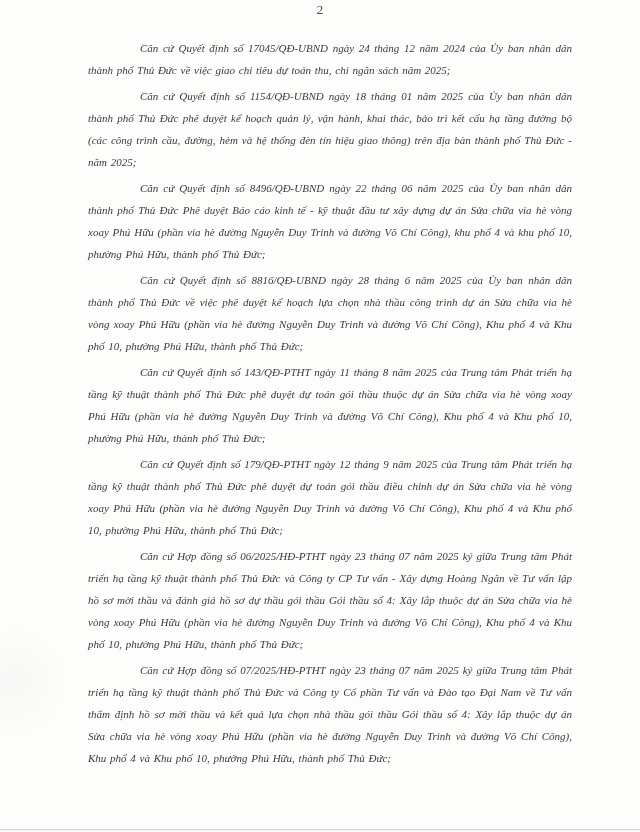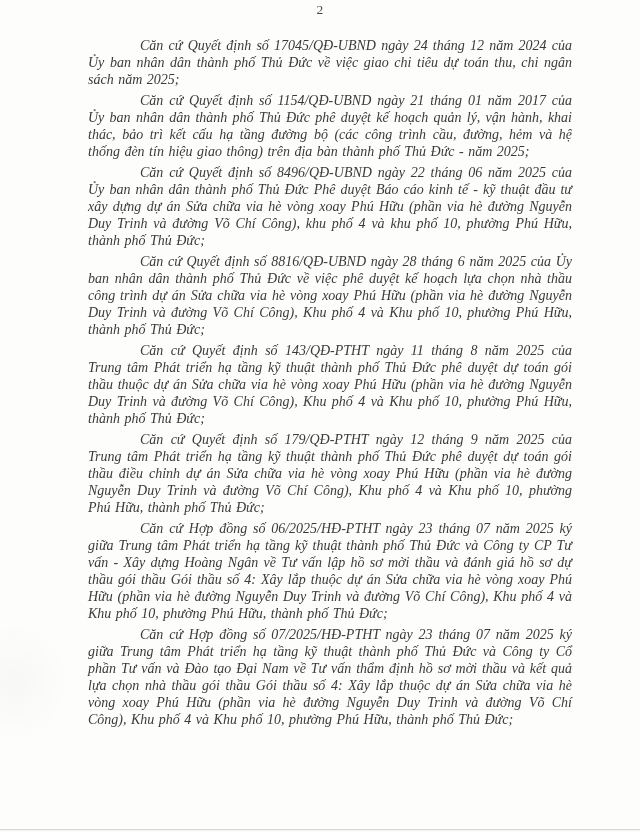--- a/index.html
+++ b/index.html
@@ -30,22 +30,22 @@
     color: #4a4a4a;
     letter-spacing: 0.5px;
   }
   .content {
     position: absolute;
     top: 37px;
     left: 88px;
     width: 484px;
     color: #3a3a3a;
     font-style: italic;
-    font-size: 14px;
-    line-height: 17px;
+    font-size: 11px;
+    line-height: 22px;
     text-align: justify;
   }
   .content p {
     margin: 0 0 4px 0;
     padding: 0;
     text-indent: 52px;
     word-spacing: 1px;
   }
   .scan-edge-line {
     position: absolute;
@@ -68,21 +68,21 @@
 </style>
 </head>
 <body>
 
 <div class="page">
 
   <div class="page-number">2</div>
 
   <div class="content">
     <p>Căn cứ Quyết định số 17045/QĐ-UBND ngày 24 tháng 12 năm 2024 của Ủy ban nhân dân thành phố Thủ Đức về việc giao chi tiêu dự toán thu, chi ngân sách năm 2025;</p>
-    <p>Căn cứ Quyết định số 1154/QĐ-UBND ngày 21 tháng 01 năm 2017 của Ủy ban nhân dân thành phố Thủ Đức phê duyệt kế hoạch quản lý, vận hành, khai thác, bảo trì kết cấu hạ tầng đường bộ (các công trình cầu, đường, hẻm và hệ thống đèn tín hiệu giao thông) trên địa bàn thành phố Thủ Đức - năm 2025;</p>
+    <p>Căn cứ Quyết định số 1154/QĐ-UBND ngày 18 tháng 01 năm 2025 của Ủy ban nhân dân thành phố Thủ Đức phê duyệt kế hoạch quản lý, vận hành, khai thác, bảo trì kết cấu hạ tầng đường bộ (các công trình cầu, đường, hẻm và hệ thống đèn tín hiệu giao thông) trên địa bàn thành phố Thủ Đức - năm 2025;</p>
     <p>Căn cứ Quyết định số 8496/QĐ-UBND ngày 22 tháng 06 năm 2025 của Ủy ban nhân dân thành phố Thủ Đức Phê duyệt Báo cáo kinh tế - kỹ thuật đầu tư xây dựng dự án Sửa chữa via hè vòng xoay Phú Hữu (phần via hè đường Nguyễn Duy Trinh và đường Võ Chí Công), khu phố 4 và khu phố 10, phường Phú Hữu, thành phố Thủ Đức;</p>
     <p>Căn cứ Quyết định số 8816/QĐ-UBND ngày 28 tháng 6 năm 2025 của Ủy ban nhân dân thành phố Thủ Đức về việc phê duyệt kế hoạch lựa chọn nhà thầu công trình dự án Sửa chữa via hè vòng xoay Phú Hữu (phần via hè đường Nguyễn Duy Trinh và đường Võ Chí Công), Khu phố 4 và Khu phố 10, phường Phú Hữu, thành phố Thủ Đức;</p>
     <p>Căn cứ Quyết định số 143/QĐ-PTHT ngày 11 tháng 8 năm 2025 của Trung tâm Phát triển hạ tầng kỹ thuật thành phố Thủ Đức phê duyệt dự toán gói thầu thuộc dự án Sửa chữa via hè vòng xoay Phú Hữu (phần via hè đường Nguyễn Duy Trinh và đường Võ Chí Công), Khu phố 4 và Khu phố 10, phường Phú Hữu, thành phố Thủ Đức;</p>
     <p>Căn cứ Quyết định số 179/QĐ-PTHT ngày 12 tháng 9 năm 2025 của Trung tâm Phát triển hạ tầng kỹ thuật thành phố Thủ Đức phê duyệt dự toán gói thầu điều chỉnh dự án Sửa chữa via hè vòng xoay Phú Hữu (phần via hè đường Nguyễn Duy Trinh và đường Võ Chí Công), Khu phố 4 và Khu phố 10, phường Phú Hữu, thành phố Thủ Đức;</p>
     <p>Căn cứ Hợp đồng số 06/2025/HĐ-PTHT ngày 23 tháng 07 năm 2025 ký giữa Trung tâm Phát triển hạ tầng kỹ thuật thành phố Thủ Đức và Công ty CP Tư vấn - Xây dựng Hoàng Ngân về Tư vấn lập hồ sơ mời thầu và đánh giá hồ sơ dự thầu gói thầu Gói thầu số 4: Xây lắp thuộc dự án Sửa chữa via hè vòng xoay Phú Hữu (phần via hè đường Nguyễn Duy Trinh và đường Võ Chí Công), Khu phố 4 và Khu phố 10, phường Phú Hữu, thành phố Thủ Đức;</p>
     <p>Căn cứ Hợp đồng số 07/2025/HĐ-PTHT ngày 23 tháng 07 năm 2025 ký giữa Trung tâm Phát triển hạ tầng kỹ thuật thành phố Thủ Đức và Công ty Cổ phần Tư vấn và Đào tạo Đại Nam về Tư vấn thẩm định hồ sơ mời thầu và kết quả lựa chọn nhà thầu gói thầu Gói thầu số 4: Xây lắp thuộc dự án Sửa chữa via hè vòng xoay Phú Hữu (phần via hè đường Nguyễn Duy Trinh và đường Võ Chí Công), Khu phố 4 và Khu phố 10, phường Phú Hữu, thành phố Thủ Đức;</p>
   </div>
 
   <div class="scan-smudge"></div>
   <div class="scan-edge-line"></div>

